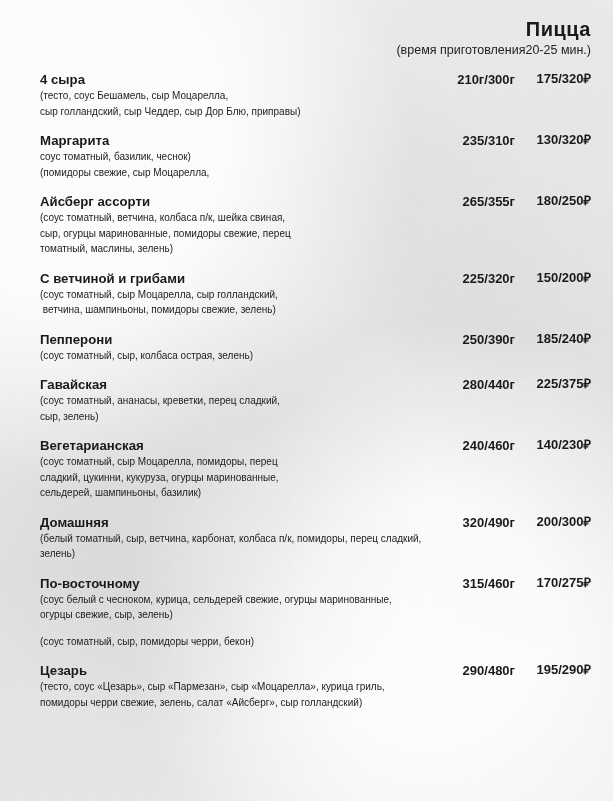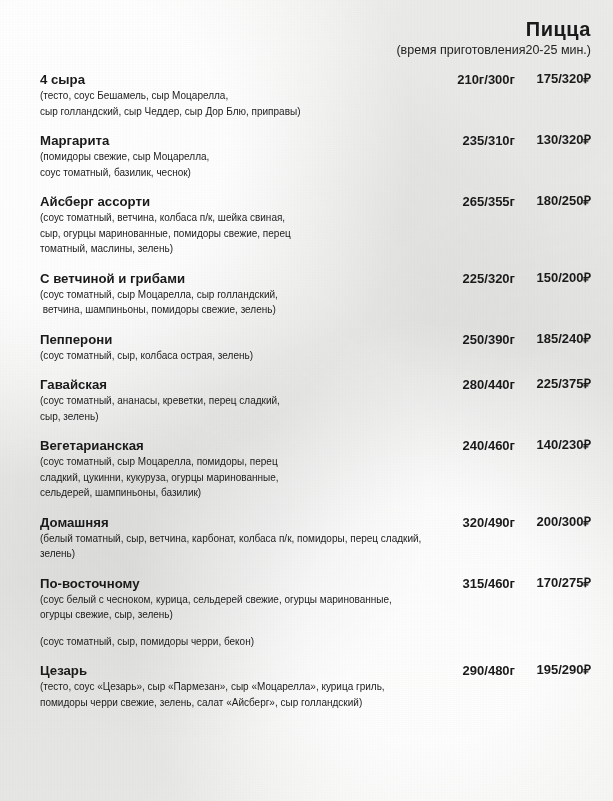--- a/index.html
+++ b/index.html
@@ -129,22 +129,22 @@
         </div>
       </div>
       <div class="item">
         <div class="item-head">
           <div class="item-name">Маргарита</div>
           <div class="spacer"></div>
           <div class="weight">235/310г</div>
           <div class="price">130/320₽</div>
         </div>
         <div class="desc">
+          <span class="desc-line">соус томатный, базилик, чеснок)</span>
           <span class="desc-line">(помидоры свежие, сыр Моцарелла,</span>
-          <span class="desc-line">соус томатный, базилик, чеснок)</span>
         </div>
       </div>
       <div class="item">
         <div class="item-head">
           <div class="item-name">Айсберг ассорти</div>
           <div class="spacer"></div>
           <div class="weight">265/355г</div>
           <div class="price">180/250₽</div>
         </div>
         <div class="desc">

